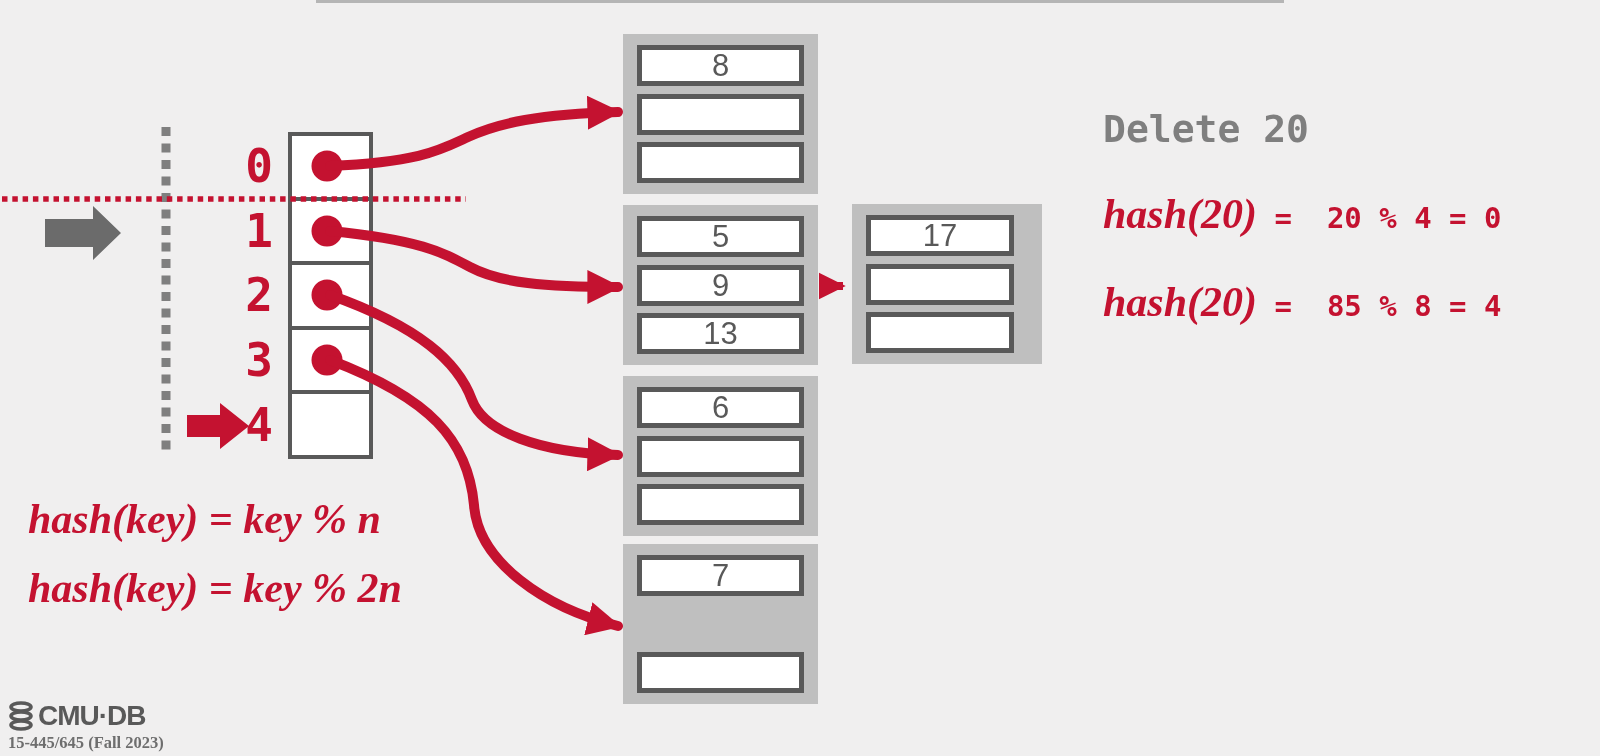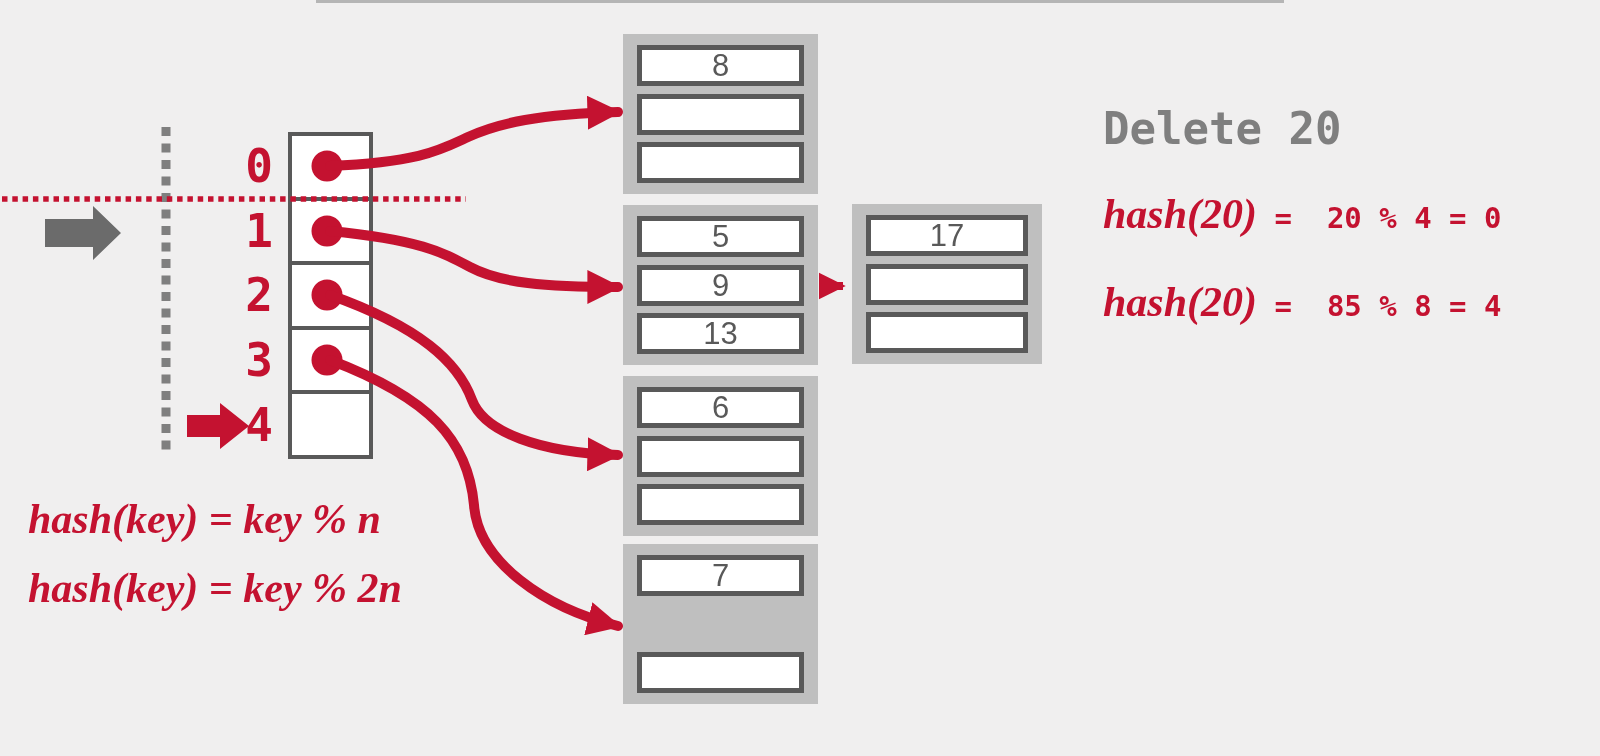--- a/index.html
+++ b/index.html
@@ -35,27 +35,27 @@
     position:absolute; width:195px; height:160px; background:#bfbfbf;
     padding:11px 14px; box-sizing:border-box;
     display:flex; flex-direction:column; justify-content:space-between;
   }
   .bucket-slot{
     width:167px; height:41px; background:#ffffff; border:5px solid #595959;
     box-sizing:border-box; display:flex; align-items:center; justify-content:center;
     font-size:31px; line-height:1; color:#595959;
   }
   .bucket.overflow{width:190px;}
-  .bucket.overflow .bucket-slot{width:162px;}
+  .bucket.overflow .bucket-slot{width:148px;}
 
   
   .annotation{position:absolute; left:1103px; top:68px; color:#c41230; white-space:pre;}
   .annotation .title{
     font-family:"DejaVu Sans Mono", monospace; font-weight:bold;
-    font-size:44px; line-height:50px; color:#7f7f7f;
+    font-size:38px; line-height:50px; color:#7f7f7f;
   }
   .annotation .hash-line{font-size:42px; line-height:48px;}
   .annotation .fn{
     font-family:"Liberation Serif", serif; font-style:italic; font-weight:bold;
   }
   .annotation .expr{
     font-family:"DejaVu Sans Mono", monospace; font-weight:bold; font-size:29px;
   }
 
   
@@ -137,20 +137,31 @@
     <div class="title">Delete 20</div>
     <div class="hash-line"><span class="fn">hash(20)</span><span class="expr"> =  20 % 4 = 0</span></div>
     <div class="hash-line"><span class="fn">hash(20)</span><span class="expr"> =  85 % 8 = 4</span></div>
   </div>
 
   <div class="formulas">
     <div class="formula-line">hash(key) = key % n</div>
     <div class="formula-line">hash(key) = key % 2n</div>
   </div>
 
+  <div class="footer">
+    <div class="logo-row">
+      <svg width="27" height="30" viewBox="0 0 27 30">
+        <ellipse cx="13" cy="6" rx="10" ry="4" fill="none" stroke="#595959" stroke-width="3.6"></ellipse>
+        <ellipse cx="13" cy="15" rx="10" ry="4" fill="none" stroke="#595959" stroke-width="3.6"></ellipse>
+        <ellipse cx="13" cy="24" rx="10" ry="4" fill="none" stroke="#595959" stroke-width="3.6"></ellipse>
+      </svg>
+      <span class="logo-text">CMU·DB</span>
+    </div>
+    <div class="course-text">15-445/645 (Fall 2023)</div>
+  </div>
 
   <svg class="overlay" width="1600" height="756" viewBox="0 0 1600 756">
     <defs>
       <marker id="ah" viewBox="0 0 10 10" refX="9" refY="5" markerWidth="3.4" markerHeight="3.4" orient="auto">
         <path d="M0,0 L10,5 L0,10 z" fill="#c41230"></path>
       </marker>
     </defs>
 
     <line x1="166" y1="127" x2="166" y2="456" stroke="#7f7f7f" stroke-width="9" stroke-dasharray="9 7.5"></line>
 

